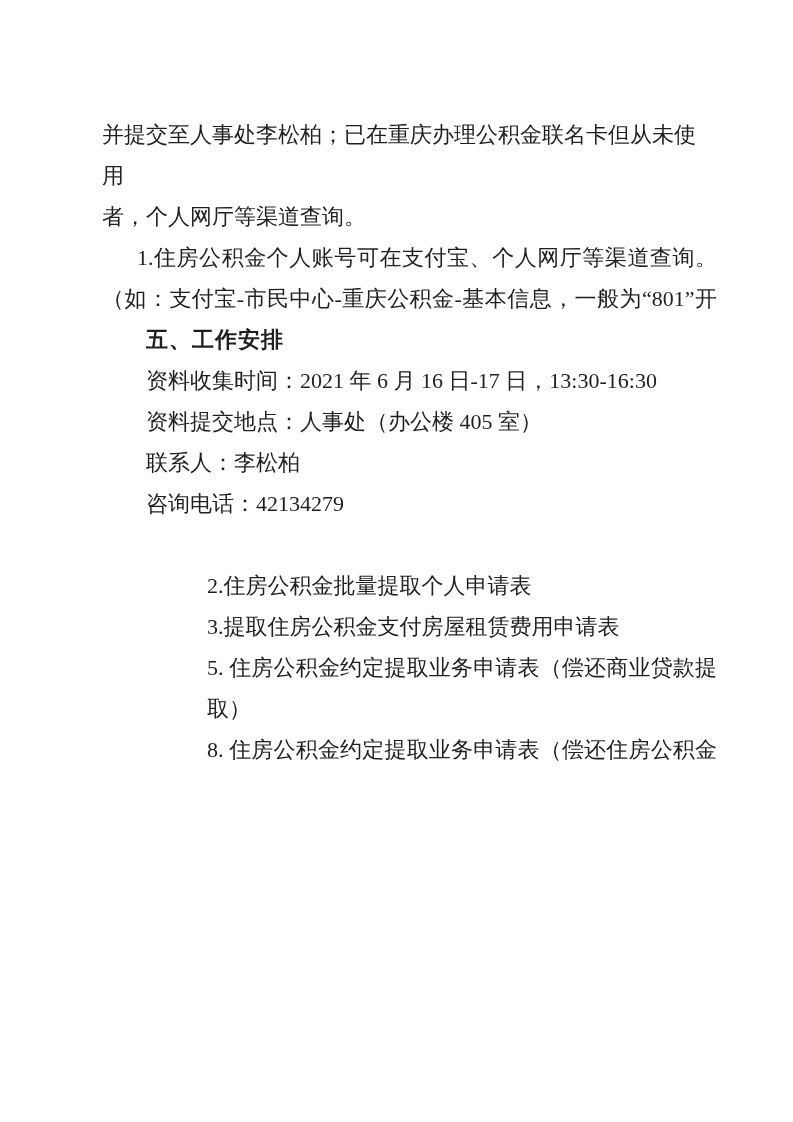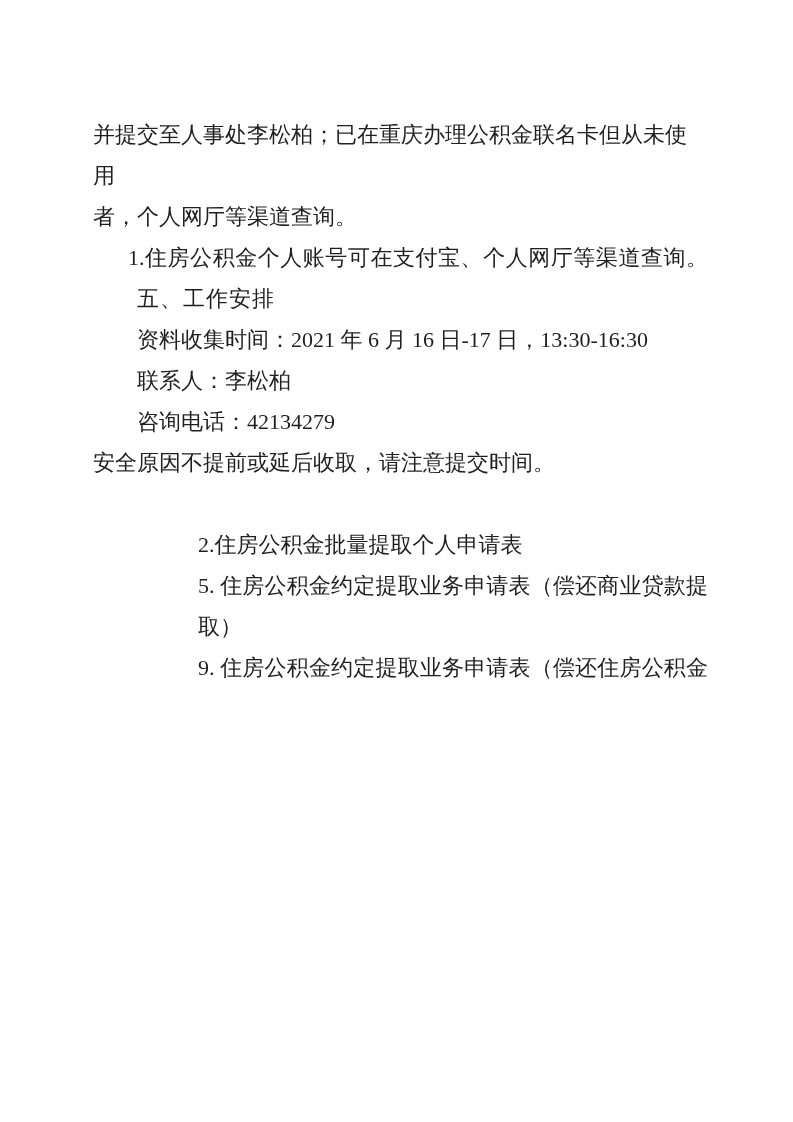--- a/index.html
+++ b/index.html
@@ -10,21 +10,21 @@
   .doc-page {
     position: relative;
     width: 793px;
     height: 1122px;
     margin: 0 auto;
     background: #ffffff;
     overflow: hidden;
   }
   .doc-content {
     position: absolute;
-    left: 93px;
+    left: 102px;
     top: 114px;
     width: 615px;
     color: #1f1f1f;
   }
   .doc-content p {
     margin: 0;
     padding: 0;
     font-size: 22px;
     line-height: 41px;
     min-height: 41px;
@@ -34,43 +34,45 @@
   
   .jf {
     text-align: justify;
     text-align-last: justify;
   }
   
   .i35  { text-indent: 35px; }
   .i44  { text-indent: 44px; }
   .i105 { text-indent: 105px; }
   .heading {
-    font-weight: 400;
+    font-weight: 700;
     font-family: "Liberation Sans", "DejaVu Sans", sans-serif;
     letter-spacing: 1px;
   }
 </style>
 </head>
 <body>
 
 <div class="doc-page" style="background: rgb(255, 255, 255);">
   <div class="doc-content" style="color: rgb(31, 31, 31);">
 
     <p class="jf">并提交至人事处李松柏；已在重庆办理公积金联名卡但从未使用</p>
     <p>者，个人网厅等渠道查询。</p>
 
     <p class="i35 jf">1.住房公积金个人账号可在支付宝、个人网厅等渠道查询。</p>
+    <p class="jf">（如：支付宝-市民中心-重庆公积金-基本信息，一般为“801”开</p>
 
     <p class="i44 heading">五、工作安排</p>
     <p class="i44">资料收集时间：2021 年 6 月 16 日-17 日，13:30-16:30</p>
+    <p class="i44">资料提交地点：人事处（办公楼 405 室）</p>
     <p class="i44">联系人：李松柏</p>
     <p class="i44">咨询电话：42134279</p>
-    <p>安全原因不提前或延后收取，请注意提交时间。</p>
 
     <p></p>
 
     <p class="i105">2.住房公积金批量提取个人申请表</p>
+    <p class="i105">3.提取住房公积金支付房屋租赁费用申请表</p>
     <p class="i105 jf">5. 住房公积金约定提取业务申请表（偿还商业贷款提</p>
     <p class="i105">取）</p>
-    <p class="i105 jf">9. 住房公积金约定提取业务申请表（偿还住房公积金</p>
+    <p class="i105 jf">8. 住房公积金约定提取业务申请表（偿还住房公积金</p>
 
   </div>
 </div>
 
 </body></html>

